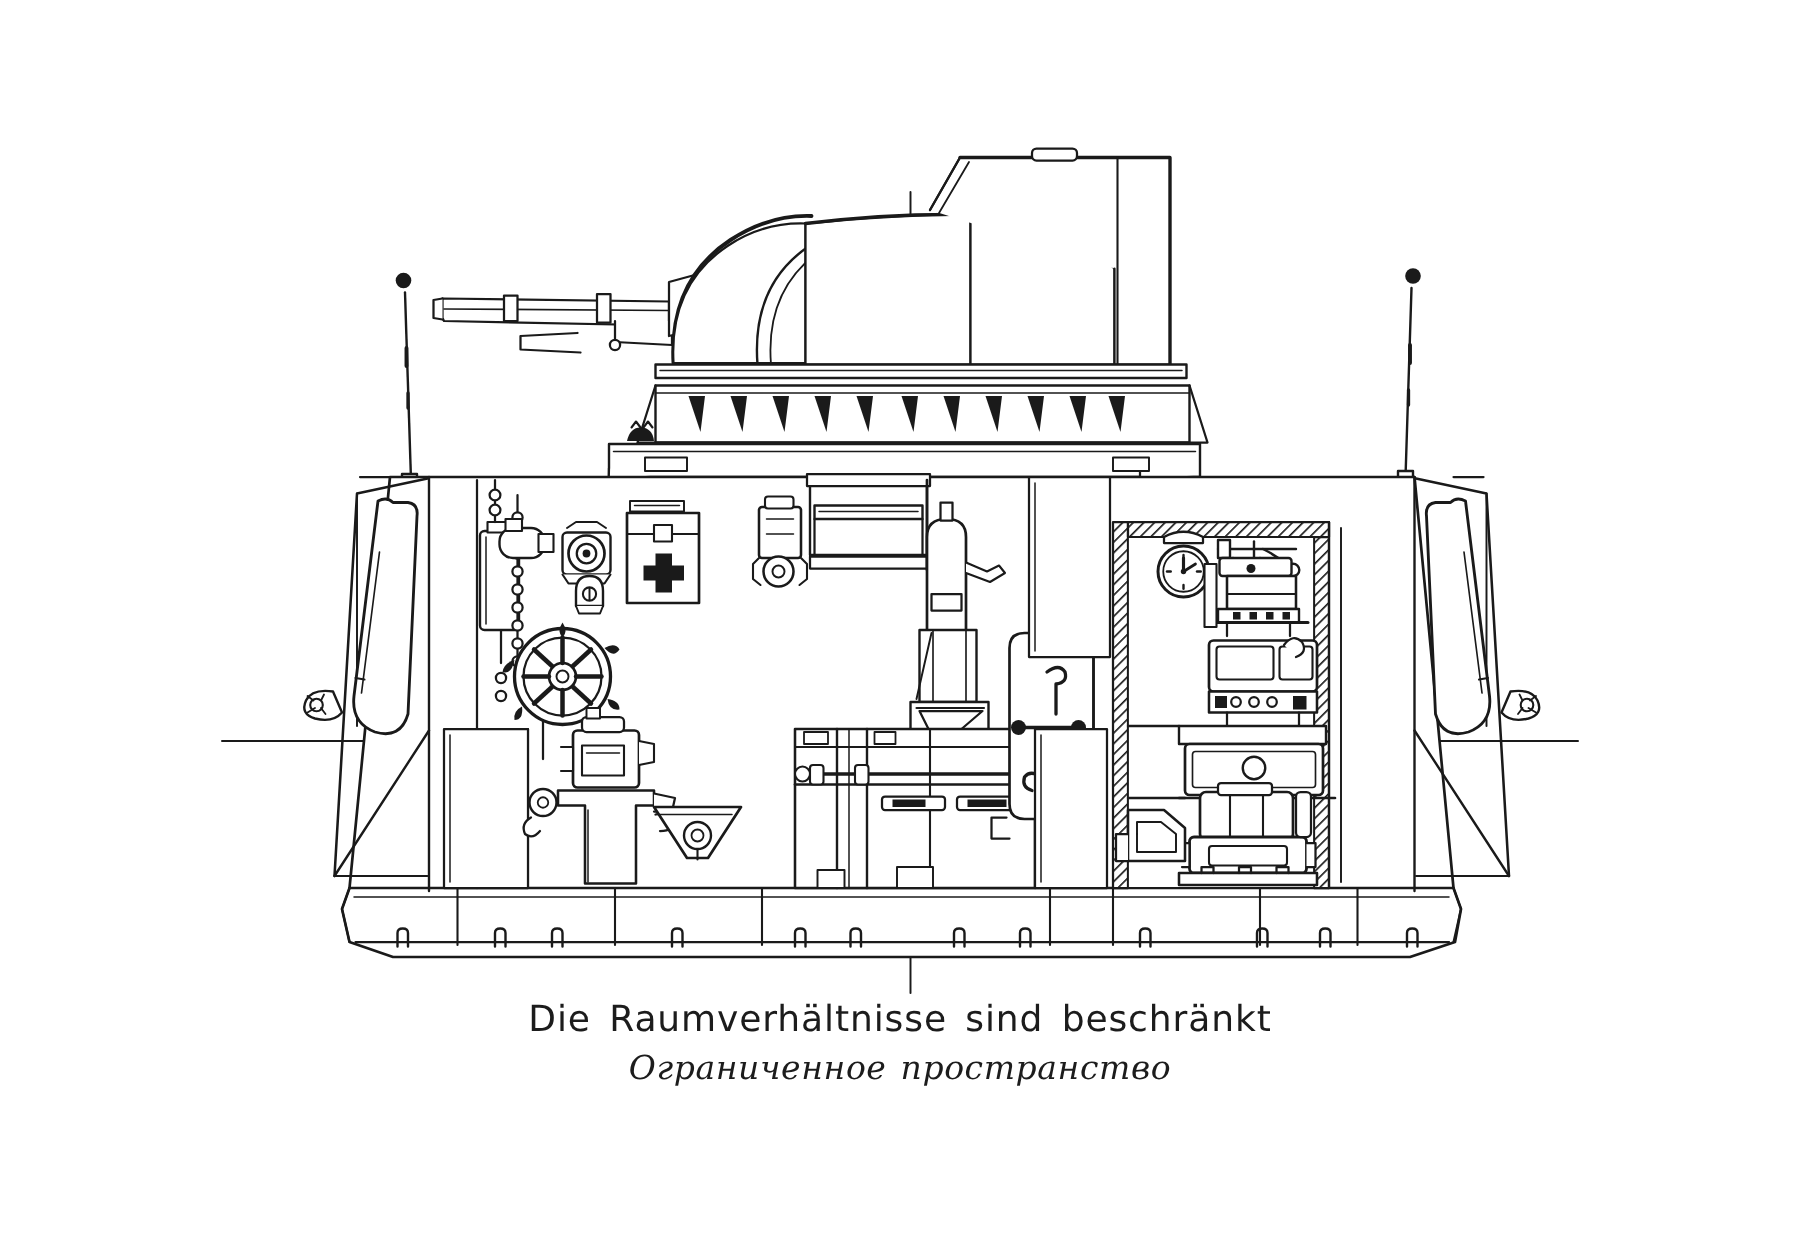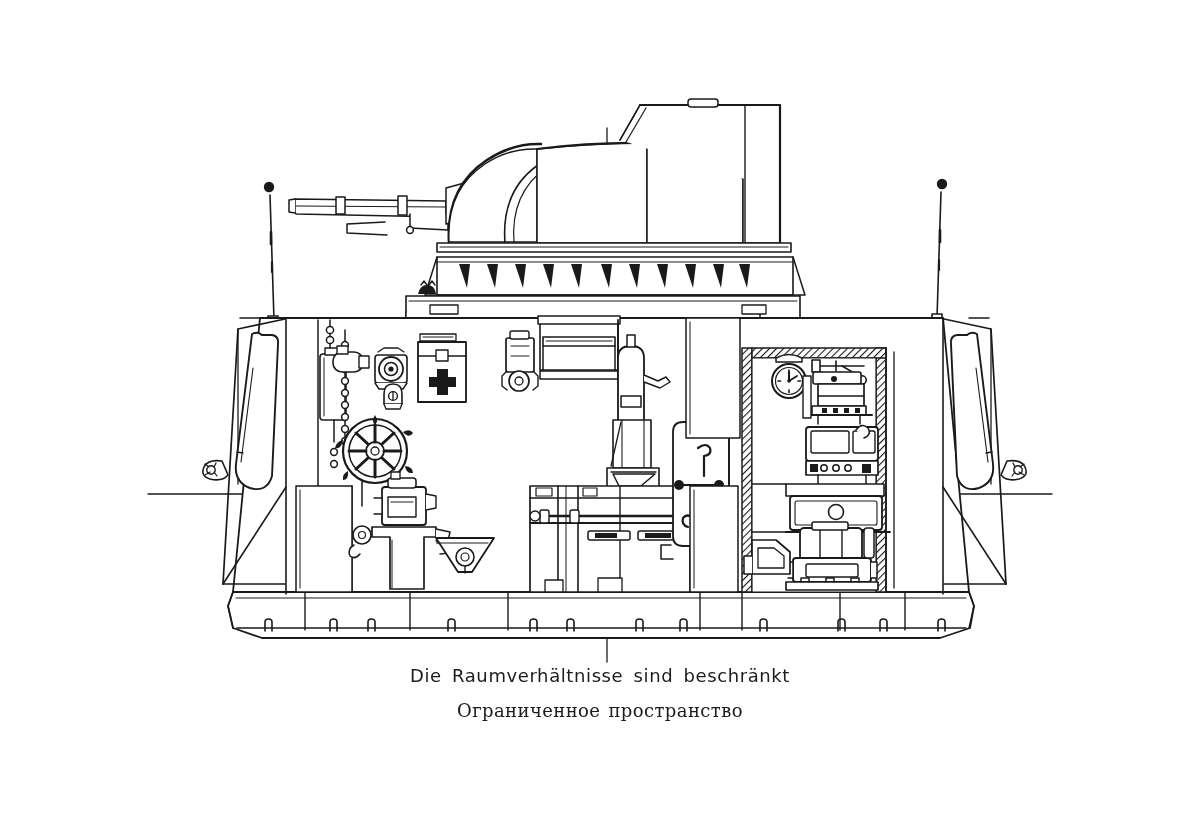--- a/index.html
+++ b/index.html
@@ -9,32 +9,33 @@
     font-family:"Liberation Sans", sans-serif;
     color:#1a1a1a;
     position:relative;
   }
   #stage{position:absolute;inset:0;width:1200px;height:826px;}
   svg#drawing{position:absolute;left:0;top:0;width:1200px;height:826px;display:block;}
   .cap{position:absolute;left:0;width:1200px;text-align:center;}
   #caption-de{
     top:665px;
     font-family:"DejaVu Sans", sans-serif;
-    font-size:18px;
+    font-size:24px;
     letter-spacing:0.6px;
     word-spacing:4px;
     color:#1c1c1c;
   }
   #caption-ru{
     top:700px;
     font-family:"DejaVu Serif", serif;
-    font-size:18px;
+    font-size:22px;
     letter-spacing:0.4px;
     word-spacing:2px;
     color:#1c1c1c;
+    font-style:italic;
   }
 </style>
 </head>
 <body>
 
 <div id="stage">
 
   <svg id="drawing" viewBox="0 0 1200 826">
     <defs>
       <pattern id="hatchDense" width="5" height="5" patternUnits="userSpaceOnUse" patternTransform="rotate(45)">

